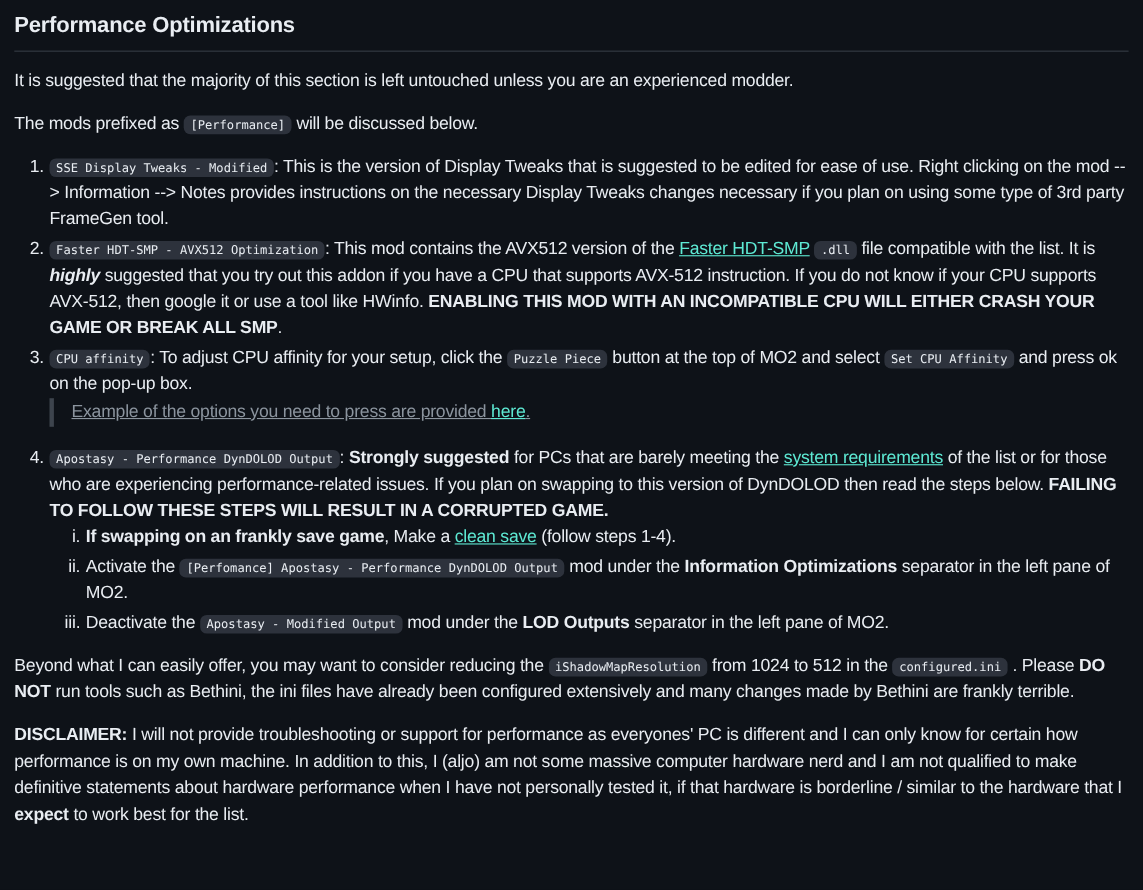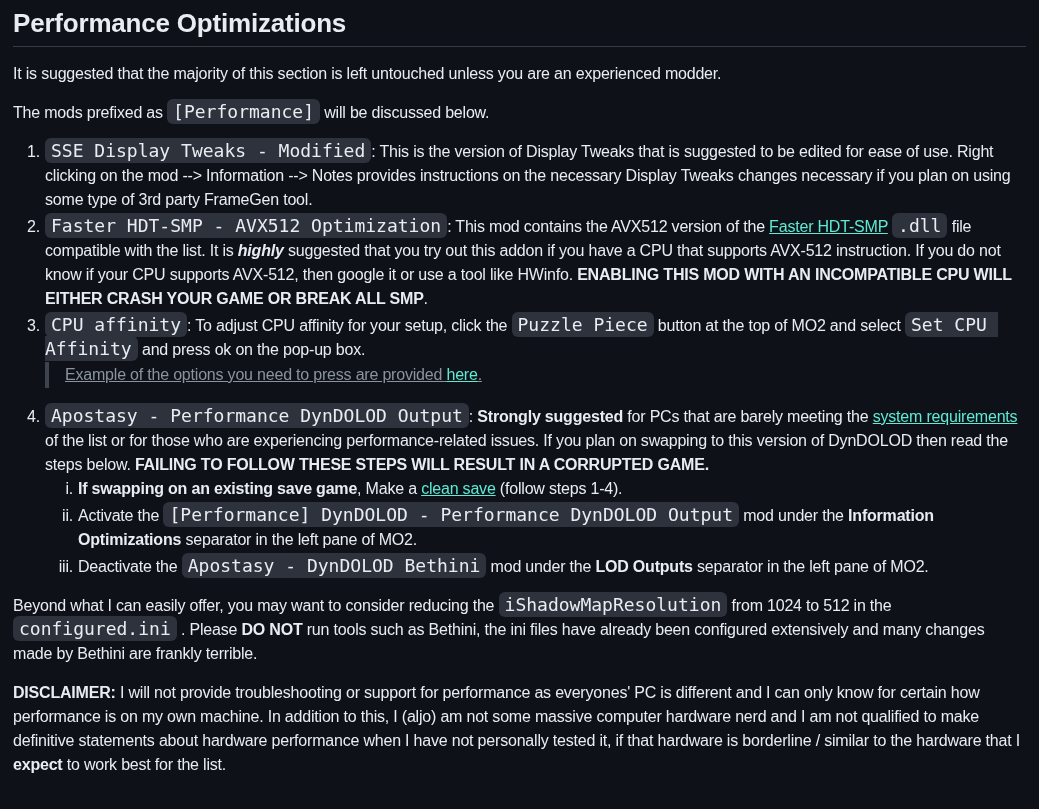--- a/index.html
+++ b/index.html
@@ -4,29 +4,29 @@
 <style>
   html,body{margin:0;padding:0;}
   body{
     width:1039px;height:809px;box-sizing:border-box;
     background:#0e1218;color:#e9edf2;
     font-family:"Liberation Sans","DejaVu Sans",sans-serif;
     font-size:16px;line-height:24px;letter-spacing:-0.2px;
     padding:6px 13px;overflow:hidden;
   }
   .page-title{
-    font-size:26px;line-height:30px;font-weight:700;
+    font-size:20px;line-height:30px;font-weight:700;
     margin:2px 0 14px 0;padding-bottom:8px;
     border-bottom:1px solid #353c45;
   }
   p.para{margin:15px 0;}
   strong{font-weight:700;text-align:center;}
   code.chip{
     font-family:"DejaVu Sans Mono","Liberation Mono",monospace;
-    font-size:18px;line-height:20px;letter-spacing:0;
+    font-size:11px;line-height:20px;letter-spacing:0;
     background:#2d323c;color:#e9edf2;
     padding:2px 6px;border-radius:6px;white-space:pre-wrap;
   }
   a.lnk{color:#5eead4;text-decoration:underline;cursor:pointer;}
   .olist{margin:15px 0;}
   .li{display:flex;align-items:flex-start;}
   .li + .li{margin-top:3px;}
   .li-marker{flex:0 0 27px;text-align:right;margin-right:5px;}
   .li-body{flex:1;min-width:0;}
   .sublist{margin:0;}
@@ -67,29 +67,29 @@
     </div>
   </div>
 
   <div class="li">
     <span class="li-marker">4.</span>
     <div class="li-body">
       <div><code class="chip">Apostasy - Performance DynDOLOD Output</code>: <strong>Strongly suggested</strong> for PCs that are barely meeting the <a class="lnk" href="#">system requirements</a> of the list or for those who are experiencing performance-related issues. If you plan on swapping to this version of DynDOLOD then read the steps below. <strong>FAILING TO FOLLOW THESE STEPS WILL RESULT IN A CORRUPTED GAME.</strong></div>
       <div class="sublist">
         <div class="li sub">
           <span class="li-marker">i.</span>
-          <div class="li-body"><strong>If swapping on an existing save game</strong>, Make a <a class="lnk" href="#">clean save</a> (follow steps 1-4).</div>
+          <div class="li-body"><strong>If swapping on an frankly save game</strong>, Make a <a class="lnk" href="#">clean save</a> (follow steps 1-4).</div>
         </div>
         <div class="li sub">
           <span class="li-marker">ii.</span>
-          <div class="li-body">Activate the <code class="chip">[Performance] DynDOLOD - Performance DynDOLOD Output</code> mod under the <strong>Information Optimizations</strong> separator in the left pane of MO2.</div>
+          <div class="li-body">Activate the <code class="chip">[Perfomance] Apostasy - Performance DynDOLOD Output</code> mod under the <strong>Information Optimizations</strong> separator in the left pane of MO2.</div>
         </div>
         <div class="li sub">
           <span class="li-marker">iii.</span>
-          <div class="li-body">Deactivate the <code class="chip">Apostasy - DynDOLOD Bethini</code> mod under the <strong>LOD Outputs</strong> separator in the left pane of MO2.</div>
+          <div class="li-body">Deactivate the <code class="chip">Apostasy - Modified Output</code> mod under the <strong>LOD Outputs</strong> separator in the left pane of MO2.</div>
         </div>
       </div>
     </div>
   </div>
 
 </div>
 
 <p class="para">Beyond what I can easily offer, you may want to consider reducing the <code class="chip">iShadowMapResolution</code> from 1024 to 512 in the <code class="chip">configured.ini</code> . Please <strong>DO NOT</strong> run tools such as Bethini, the ini files have already been configured extensively and many changes made by Bethini are frankly terrible.</p>
 <p class="para"><strong>DISCLAIMER:</strong> I will not provide troubleshooting or support for performance as everyones' PC is different and I can only know for certain how performance is on my own machine. In addition to this, I (aljo) am not some massive computer hardware nerd and I am not qualified to make definitive statements about hardware performance when I have not personally tested it, if that hardware is borderline / similar to the hardware that I <strong>expect</strong> to work best for the list.</p>
 

